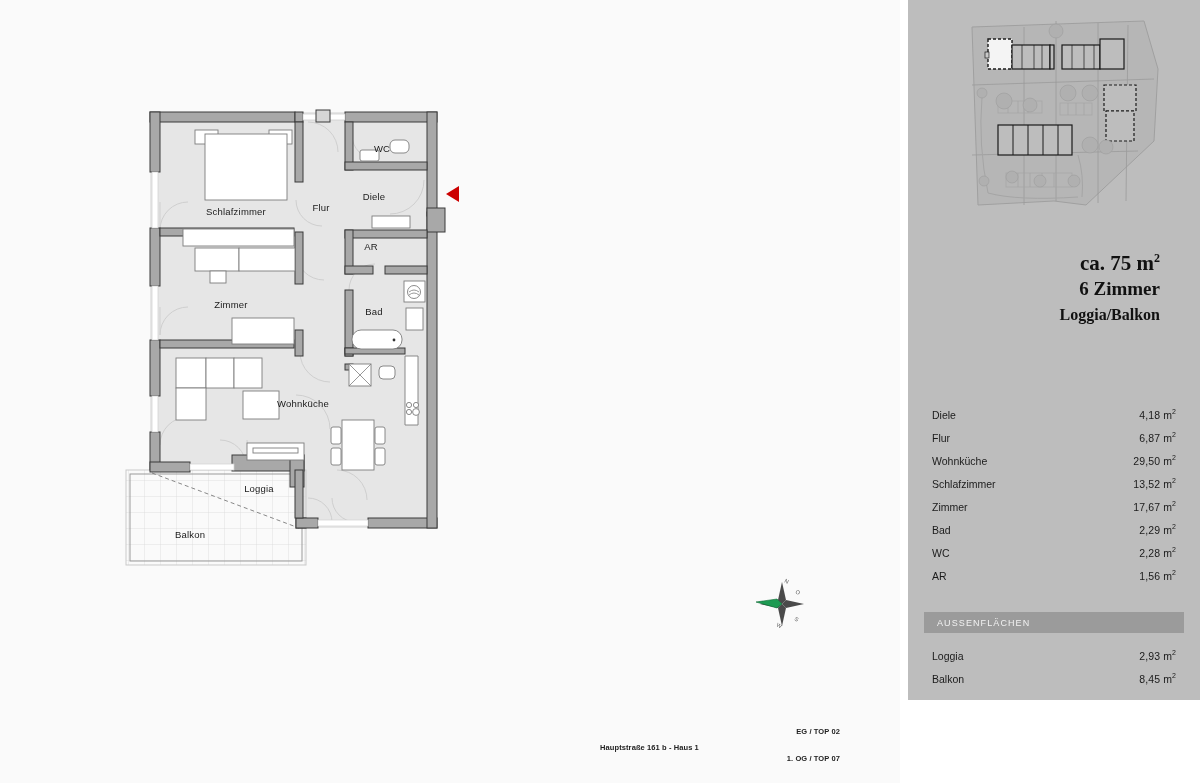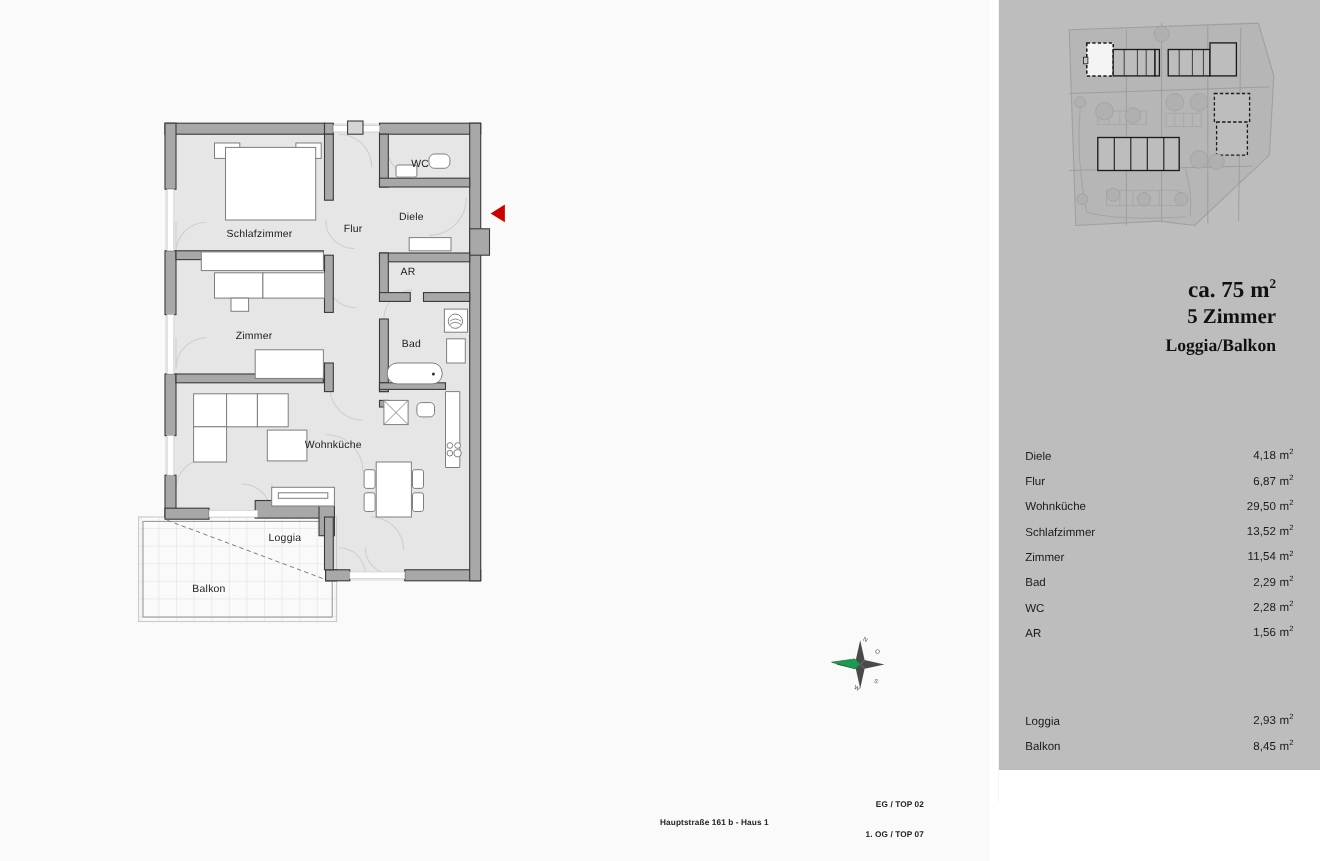--- a/index.html
+++ b/index.html
@@ -363,21 +363,21 @@
           <circle cx="82" cy="176" r="6"></circle>
             <circle cx="116" cy="176" r="6"></circle>
         </g>
       </svg>
     </div>
 
     <div id="headline">
       <div class="h1">
         <span>ca. 75 m</span><sup>2</sup>
       </div>
-      <div class="h2">5 Zimmer</div>
+      <div class="h2">6 Zimmer</div>
       <div class="h3">Loggia/Balkon</div>
     </div>
 
     <div id="areas">
       <div class="area-row">
         <span class="l">Diele</span>
         <span class="v"><span>4,18 m</span><sup>2</sup></span>
       </div>
       <div class="area-row">
         <span class="l">Flur</span>
@@ -386,36 +386,39 @@
       <div class="area-row">
         <span class="l">Wohnküche</span>
         <span class="v"><span>29,50 m</span><sup>2</sup></span>
       </div>
       <div class="area-row">
         <span class="l">Schlafzimmer</span>
         <span class="v"><span>13,52 m</span><sup>2</sup></span>
       </div>
       <div class="area-row">
         <span class="l">Zimmer</span>
-        <span class="v"><span>11,54 m</span><sup>2</sup></span>
+        <span class="v"><span>17,67 m</span><sup>2</sup></span>
       </div>
       <div class="area-row">
         <span class="l">Bad</span>
         <span class="v"><span>2,29 m</span><sup>2</sup></span>
       </div>
       <div class="area-row">
         <span class="l">WC</span>
         <span class="v"><span>2,28 m</span><sup>2</sup></span>
       </div>
       <div class="area-row">
         <span class="l">AR</span>
         <span class="v"><span>1,56 m</span><sup>2</sup></span>
       </div>
     </div>
 
+    <div id="outdoor-header">
+      <span>AUSSENFLÄCHEN</span>
+    </div>
 
     <div id="areas-outdoor">
       <div class="area-row">
         <span class="l">Loggia</span>
         <span class="v"><span>2,93 m</span><sup>2</sup></span>
       </div>
       <div class="area-row">
         <span class="l">Balkon</span>
         <span class="v"><span>8,45 m</span><sup>2</sup></span>
       </div>

